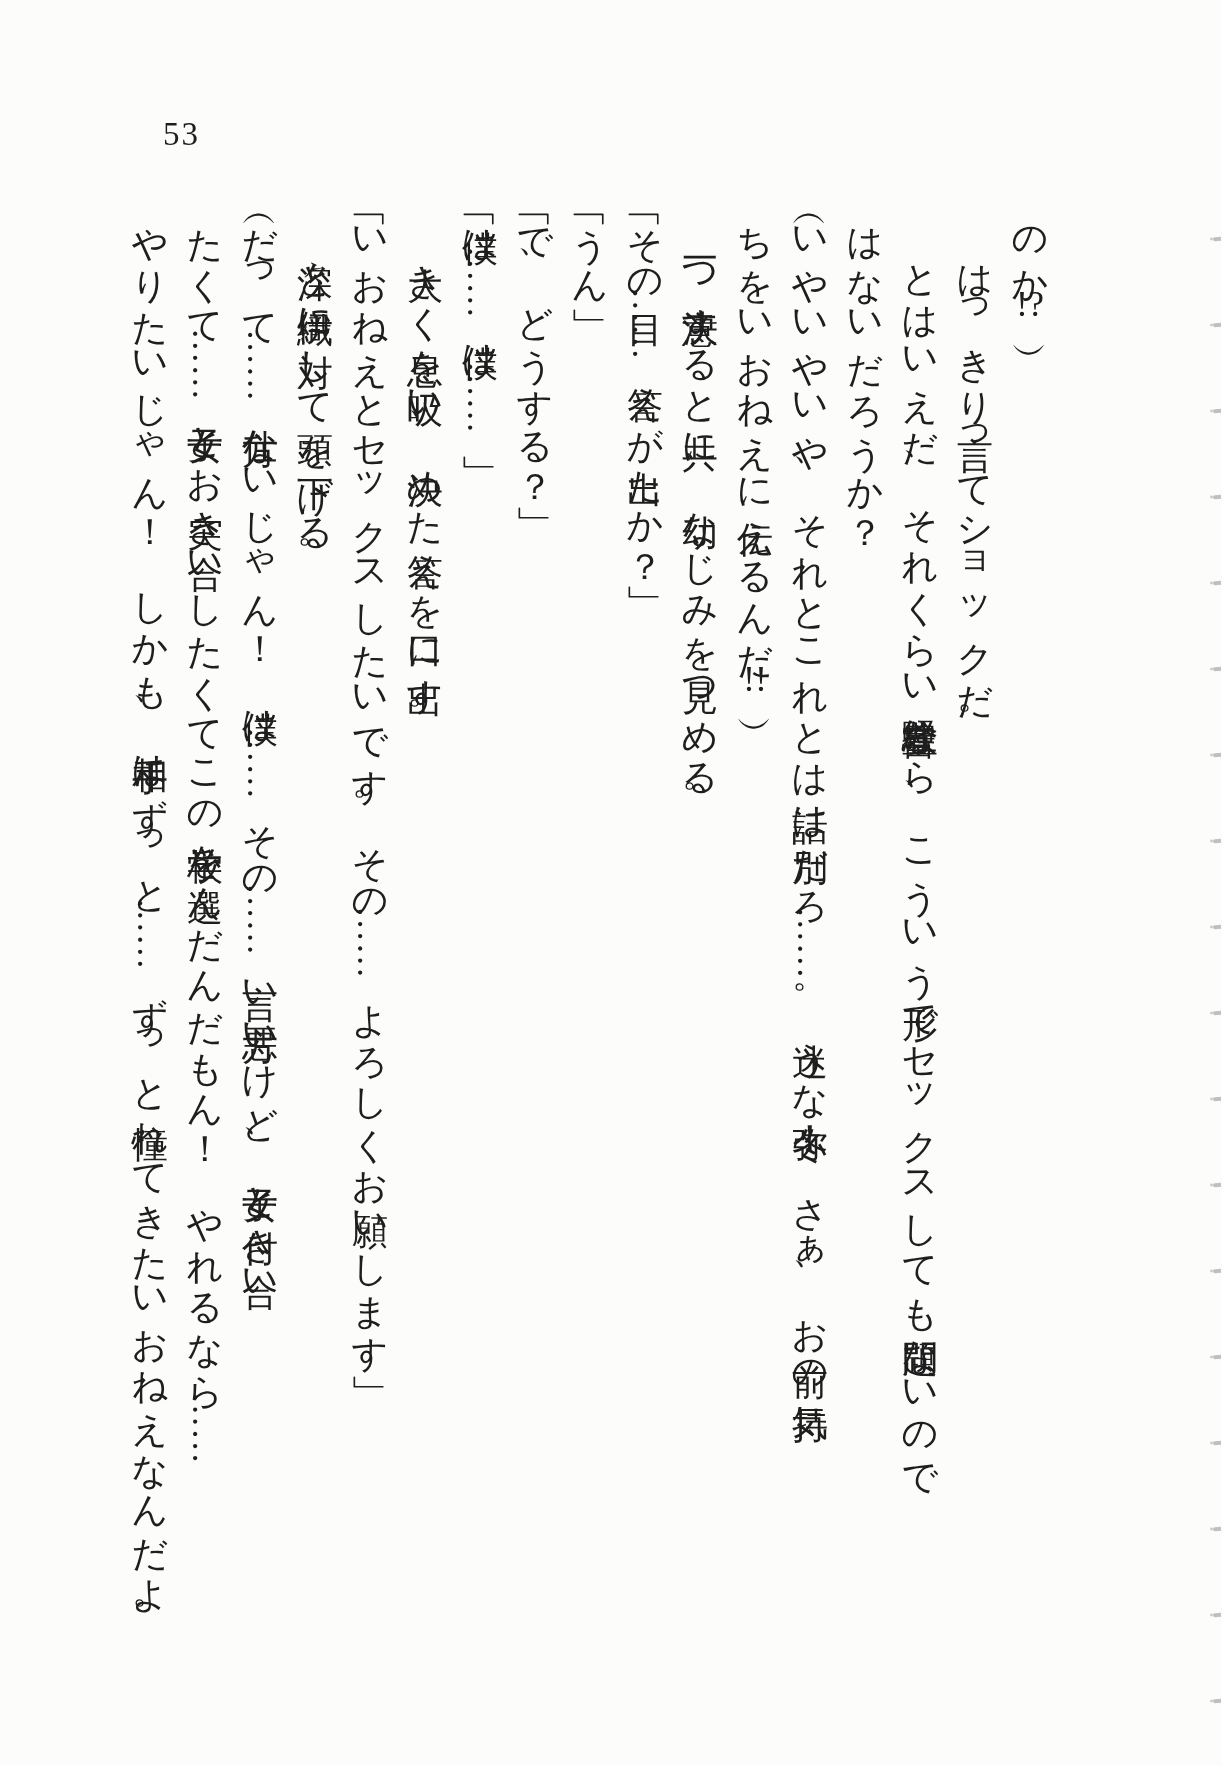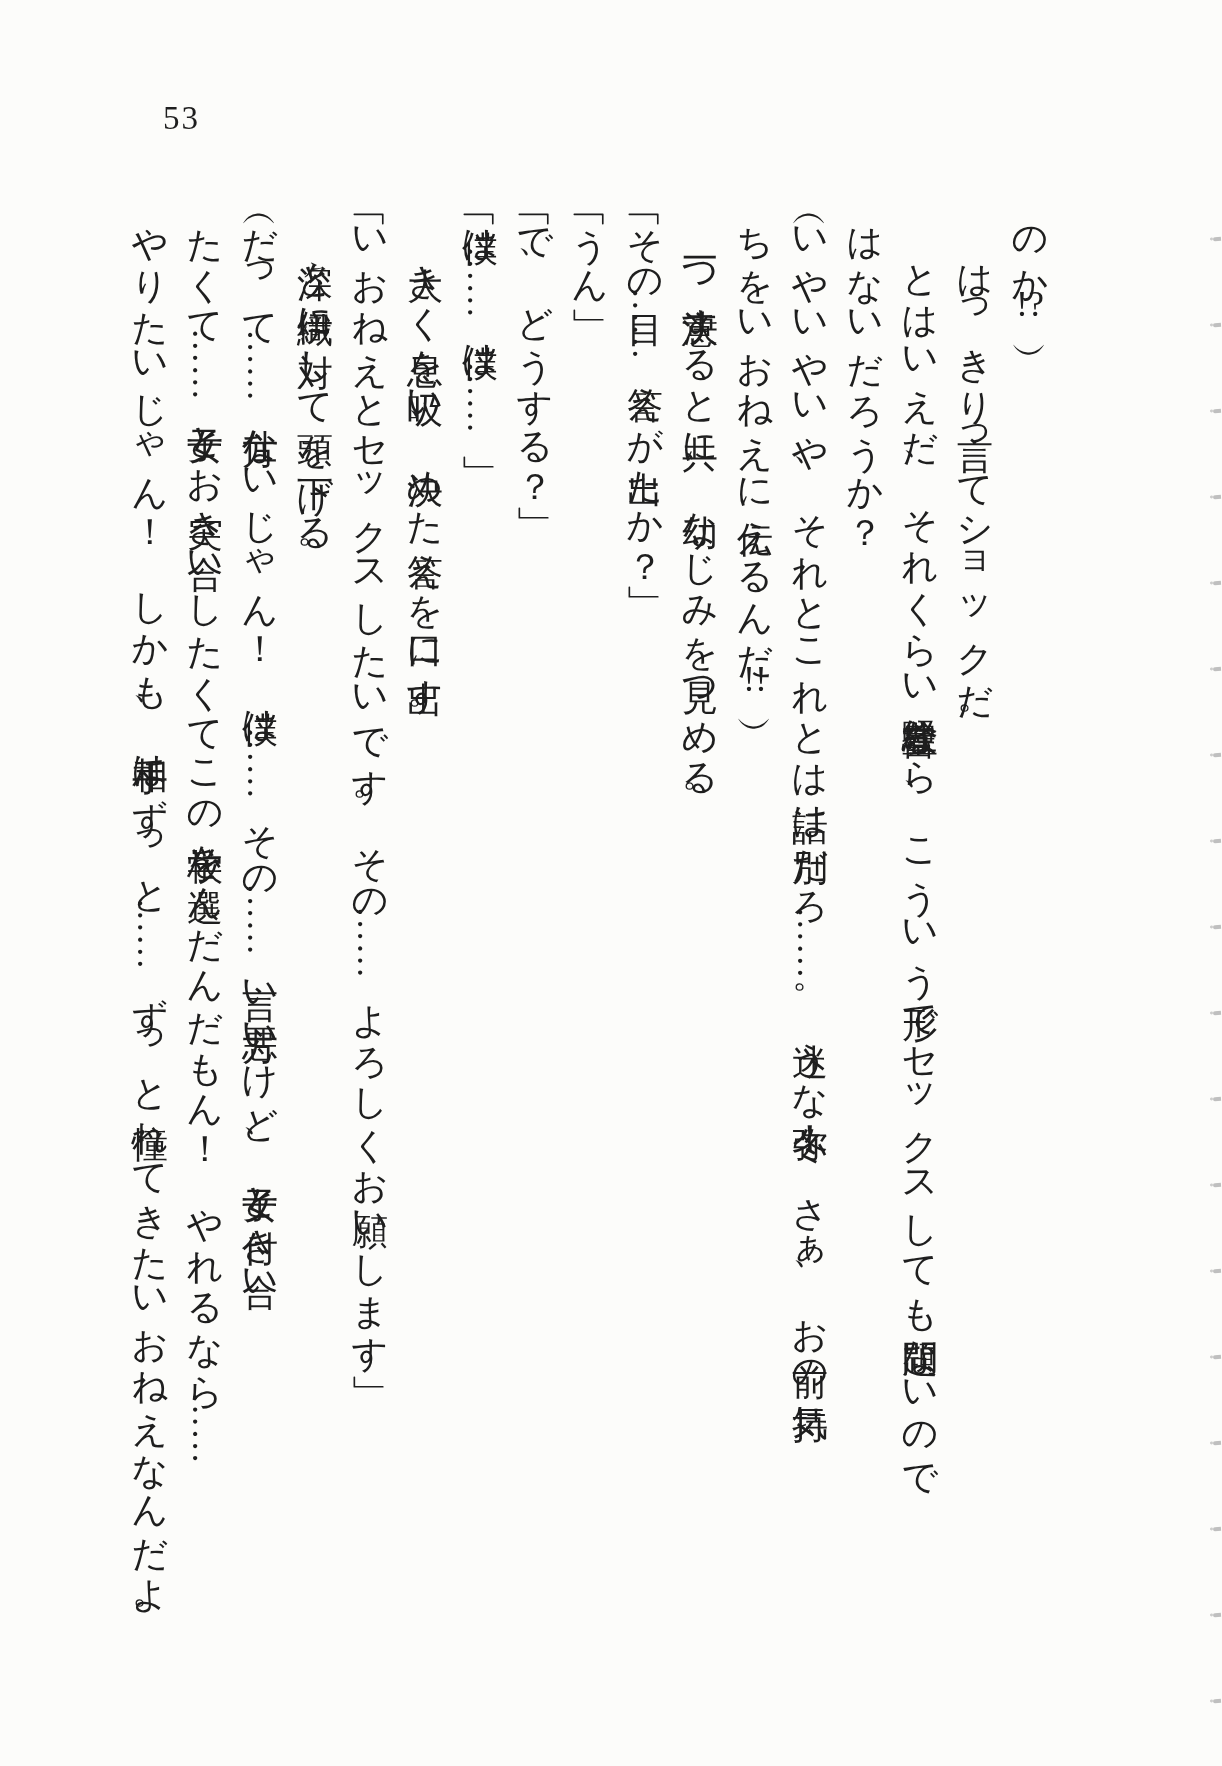--- a/index.html
+++ b/index.html
@@ -13,21 +13,21 @@
     font-family:"Liberation Serif","DejaVu Serif",serif;
   }
   .page{
     position:relative;
     width:1222px;height:1766px;
     background:var(--paper);
     overflow:hidden;
   }
   .page-number{
     position:absolute;
-    top:100px;left:163px;
+    top:116px;left:163px;
     font-size:33px;
     letter-spacing:2px;
     color:var(--ink);
   }
   .text-block{
     position:absolute;
     top:203px;
     right:165px;
     height:1372px;
     writing-mode:vertical-rl;

